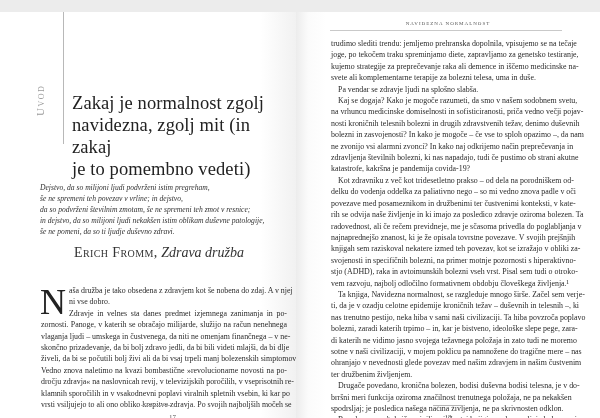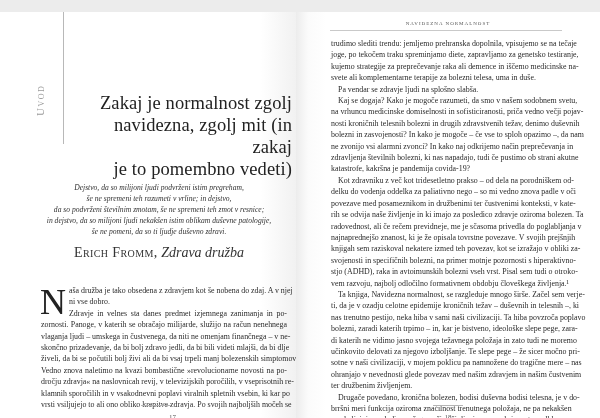--- a/index.html
+++ b/index.html
@@ -22,24 +22,23 @@
     font-size: 11px; letter-spacing: 1.5px; color: #9a9a9a;
     font-variant: small-caps; white-space: nowrap;
   }
   .chapter-rule {
     position: absolute; left: 63px; top: 0; width: 1px; height: 132px; background: #b8b8b8;
   }
   .chapter-title {
     position: absolute; left: 72px; top: 80px; width: 220px;
     font-size: 18.5px; line-height: 22px; color: #222; margin: 0; font-weight: normal;
     letter-spacing: 0.1px;
-    text-align: right;
   }
   .epigraph {
-    position: absolute; left: 40px; top: 170px; width: 238px; text-align: center;
+    position: absolute; left: 40px; top: 170px; width: 238px; text-align: left;
     font-style: italic; font-size: 7.6px; line-height: 11.1px; color: #333;
   }
   .epigraph .line { display: block; white-space: nowrap; }
   .attribution {
     position: absolute; left: 40px; top: 233px; width: 238px; text-align: center;
     font-size: 14px; color: #333;
   }
   .attribution .author { font-variant: small-caps; letter-spacing: 0.4px; }
   .attribution .work { font-style: italic; }
   .body-left {
@@ -75,21 +74,21 @@
     <div class="chapter-rule"></div>
     <div class="chapter-label">Uvod</div>
     <h1 class="chapter-title">
       <span class="line" style="display:block">Zakaj je normalnost zgolj</span>
       <span class="line" style="display:block">navidezna, zgolj mit (in zakaj</span>
       <span class="line" style="display:block">je to pomembno vedeti)</span>
     </h1>
 
     <div class="epigraph">
       <span class="line">Dejstvo, da so milijoni ljudi podvrženi istim pregreham,</span>
-      <span class="line">še ne spremeni teh razumeti v vrline; in dejstvo,</span>
+      <span class="line">še ne spremeni teh povezav v vrline; in dejstvo,</span>
       <span class="line">da so podvrženi številnim zmotam, še ne spremeni teh zmot v resnice;</span>
       <span class="line">in dejstvo, da so milijoni ljudi nekakšen istim oblikam duševne patologije,</span>
       <span class="line">še ne pomeni, da so ti ljudje duševno zdravi.</span>
     </div>
     <div class="attribution">
       <span class="author">Erich Fromm,</span>
       <span class="work">Zdrava družba</span>
     </div>
 
     <div class="body-left">
@@ -135,21 +134,20 @@
         <span class="line">najnaprednejšo znanost, ki je že opisala tovrstne povezave. V svojih prejšnjih</span>
         <span class="line">knjigah sem raziskoval nekatere izmed teh povezav, kot se izražajo v obliki za-</span>
         <span class="line">svojenosti in specifičnih bolezni, na primer motnje pozornosti s hiperaktivno-</span>
         <span class="line">stjo (ADHD), raka in avtoimunskih bolezni vseh vrst. Pisal sem tudi o otroko-</span>
         <span class="line last">vem razvoju, najbolj odločilno formativnem obdobju človeškega življenja.¹</span>
         <span class="line indent">Ta knjiga, Navidezna normalnost, se razgleduje mnogo širše. Začel sem verje-</span>
         <span class="line">ti, da je v ozadju celotne epidemije kroničnih težav – duševnih in telesnih –, ki</span>
         <span class="line">nas trenutno pestijo, neka hiba v sami naši civilizaciji. Ta hiba povzroča poplavo</span>
         <span class="line">bolezni, zaradi katerih trpimo – in, kar je bistveno, ideološke slepe pege, zara-</span>
         <span class="line">di katerih ne vidimo jasno svojega težavnega položaja in zato tudi ne moremo</span>
-        <span class="line">učinkovito delovati za njegovo izboljšanje. Te slepe pege – že sicer močno pri-</span>
         <span class="line">sotne v naši civilizaciji, v mojem poklicu pa namnožene do tragične mere – nas</span>
         <span class="line">ohranjajo v nevednosti glede povezav med našim zdravjem in našim čustvenim</span>
         <span class="line last">ter družbenim življenjem.</span>
         <span class="line indent">Drugače povedano, kronična bolezen, bodisi duševna bodisi telesna, je v do-</span>
         <span class="line">brršni meri funkcija oziroma značilnost trenutnega položaja, ne pa nekakšen</span>
         <span class="line last">spodrsljaj; je posledica našega načina življenja, ne pa skrivnosten odklon.</span>
         <span class="line indent">Besedna zveza 'toksična civilizacija' v tej knjigi morda napeljuje k domnevi,</span>
       </div>
 
     <div class="folio-rule" style="left:137px; top:393px;"></div>

